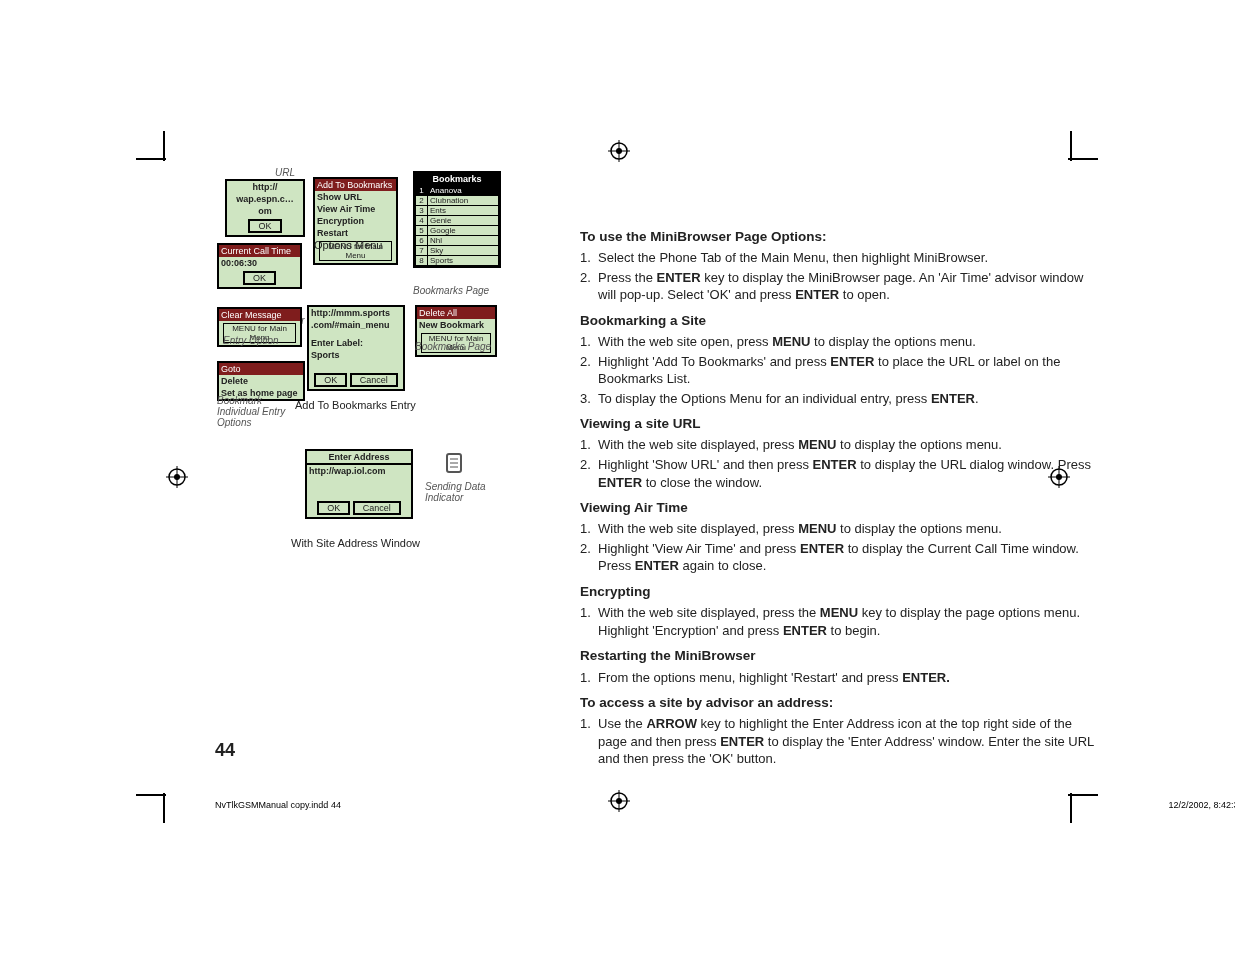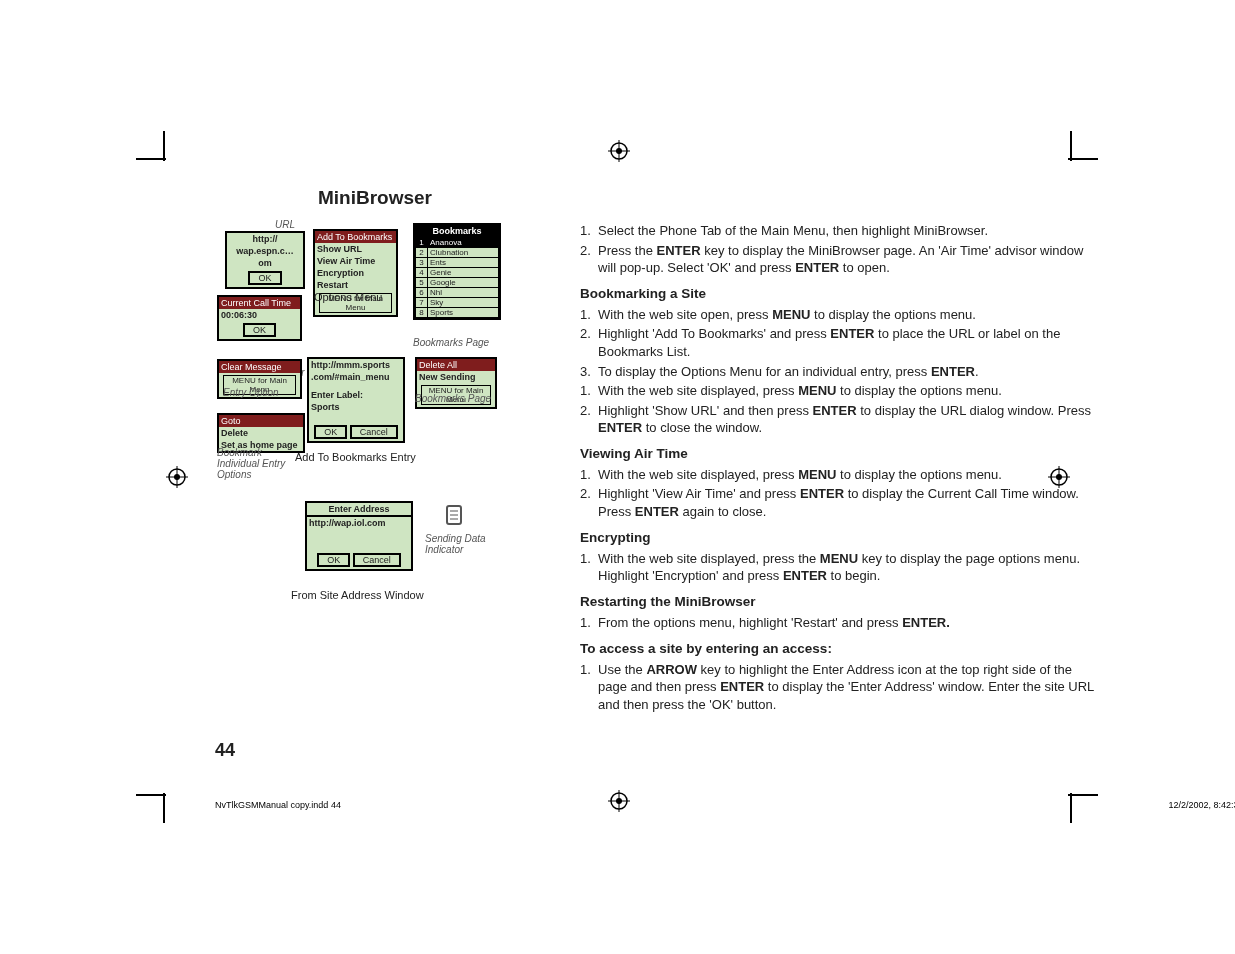--- a/index.html
+++ b/index.html
@@ -174,21 +174,20 @@
       <circle cx="11" cy="11" r="8" fill="none" stroke="#000" stroke-width="1.5"></circle>
       <circle cx="11" cy="11" r="3" fill="#000"></circle>
       <line x1="11" y1="0" x2="11" y2="22" stroke="#000"></line>
       <line x1="0" y1="11" x2="22" y2="11" stroke="#000"></line>
     </svg>
 </div>
 
 <div class="page">
 
   <div class="left-col">
-    <div class="mini-title">MiniBrowser</div>
 
     <div class="figs">
       <div class="cap" style="left:60px; top:2px;">URL</div>
 
       <div class="lcd" style="left:10px; top:14px; width:80px;">
         <div class="row" style="text-align:center; font-weight:bold;">http://</div>
         <div class="row" style="text-align:center; font-weight:bold;">wap.espn.c…</div>
         <div class="row" style="text-align:center; font-weight:bold;">om</div>
         <div class="btnrow"><span class="btn">OK</span></div>
       </div>
@@ -252,21 +251,21 @@
       <div class="cap" style="left:24px; top:114px;margin-top:36px;">Air Time Meter</div>
 
       <div class="lcd" style="left:2px; top:142px; width:85px;">
         <div class="inv">Clear Message</div>
         <div class="menu-hint">MENU for Main Menu</div>
       </div>
       <div class="cap" style="left:8px; top:170px;">Entry Option</div>
 
       <div class="lcd" style="left:200px; top:140px; width:82px;">
         <div class="inv">Delete All</div>
-        <div class="row" style="font-weight:bold;">New Sending</div>
+        <div class="row" style="font-weight:bold;">New Bookmark</div>
         <div class="menu-hint">MENU for Main Menu</div>
       </div>
       <div class="cap" style="left:200px; top:176px;">Bookmarks Page</div>
 
       <div class="lcd" style="left:2px; top:196px; width:88px;">
         <div class="inv">Goto</div>
         <div class="row" style="font-weight:bold;">Delete</div>
         <div class="row" style="font-weight:bold;">Set as home page</div>
       </div>
       <div class="cap" style="left:2px; top:230px; width:80px;">Bookmark Individual Entry Options</div>
@@ -287,38 +286,39 @@
 
       <div class="lcd" style="left:90px; top:284px; width:108px;">
         <div class="row" style="text-align:center; font-weight:bold; border-bottom:2px solid #000;">Enter Address</div>
         <div class="row" style="font-weight:bold;">http://wap.iol.com</div>
         <div style="height:22px;"></div>
         <div class="btnrow">
           <span class="btn">OK</span>
           <span class="btn">Cancel</span>
         </div>
       </div>
-      <div class="cap" style="left:76px; top:372px; font-style:normal; font-size:11px; color:#222;">From Site Address Window</div>
+      <div class="cap" style="left:76px; top:372px; font-style:normal; font-size:11px; color:#222;">With Site Address Window</div>
 
       <div style="position:absolute; left:228px; top:286px;">
         <svg width="22" height="26">
             <rect x="4" y="3" width="14" height="18" rx="2" fill="none" stroke="#555" stroke-width="2"></rect>
             <line x1="7" y1="8" x2="15" y2="8" stroke="#555"></line>
             <line x1="7" y1="12" x2="15" y2="12" stroke="#555"></line>
             <line x1="7" y1="16" x2="15" y2="16" stroke="#555"></line>
           </svg>
       </div>
       <div class="cap" style="left:210px; top:316px; width:70px;">Sending Data Indicator</div>
 
     </div>
   </div>
 
   <div class="pagenum">44</div>
 
   <div class="right-col">
+    <h4>To use the MiniBrowser Page Options:</h4>
     <div class="step">
         <span class="n">1.</span>
         <span class="t">Select the Phone Tab of the Main Menu, then highlight MiniBrowser.</span>
       </div>
     <div class="step">
         <span class="n">2.</span>
         <span class="t"><span>Press the </span><b>ENTER</b><span> key to display the MiniBrowser page. An 'Air Time' advisor window will pop-up.  Select 'OK' and press </span><b>ENTER</b><span> to open.</span></span>
       </div>
 
     <h4>Bookmarking a Site</h4>
@@ -328,20 +328,21 @@
       </div>
     <div class="step">
         <span class="n">2.</span>
         <span class="t"><span>Highlight 'Add To Bookmarks' and press </span><b>ENTER</b><span> to place the URL or label on the Bookmarks List.</span></span>
       </div>
     <div class="step">
         <span class="n">3.</span>
         <span class="t"><span>To display the Options Menu for an individual entry, press </span><b>ENTER</b><span>.</span></span>
       </div>
 
+    <h4>Viewing a site URL</h4>
     <div class="step">
         <span class="n">1.</span>
         <span class="t"><span>With the web site displayed, press </span><b>MENU</b><span> to display the options menu.</span></span>
       </div>
     <div class="step">
         <span class="n">2.</span>
         <span class="t"><span>Highlight 'Show URL' and then press </span><b>ENTER</b><span> to display the URL dialog window. Press </span><b>ENTER</b><span> to close the window.</span></span>
       </div>
 
     <h4>Viewing Air Time</h4>
@@ -359,21 +360,21 @@
         <span class="n">1.</span>
         <span class="t"><span>With the web site displayed, press the </span><b>MENU</b><span> key to display the page options menu. Highlight 'Encryption' and press </span><b>ENTER</b><span> to begin.</span></span>
       </div>
 
     <h4>Restarting the MiniBrowser</h4>
     <div class="step">
         <span class="n">1.</span>
         <span class="t"><span>From the options menu, highlight 'Restart' and press </span><b>ENTER.</b><span></span></span>
       </div>
 
-    <h4>To access a site by entering an access:</h4>
+    <h4>To access a site by advisor an address:</h4>
     <div class="step">
         <span class="n">1.</span>
         <span class="t"><span>Use the </span><b>ARROW</b><span> key to highlight the Enter Address icon at the top right side of the page and then press </span><b>ENTER</b><span> to display the 'Enter Address' window. Enter the site URL and then press the 'OK' button.</span></span>
       </div>
   </div>
 
   <div class="footer">
     <span>NvTlkGSMManual copy.indd   44</span>
     <span>12/2/2002, 8:42:31 AM</span>
   </div>

